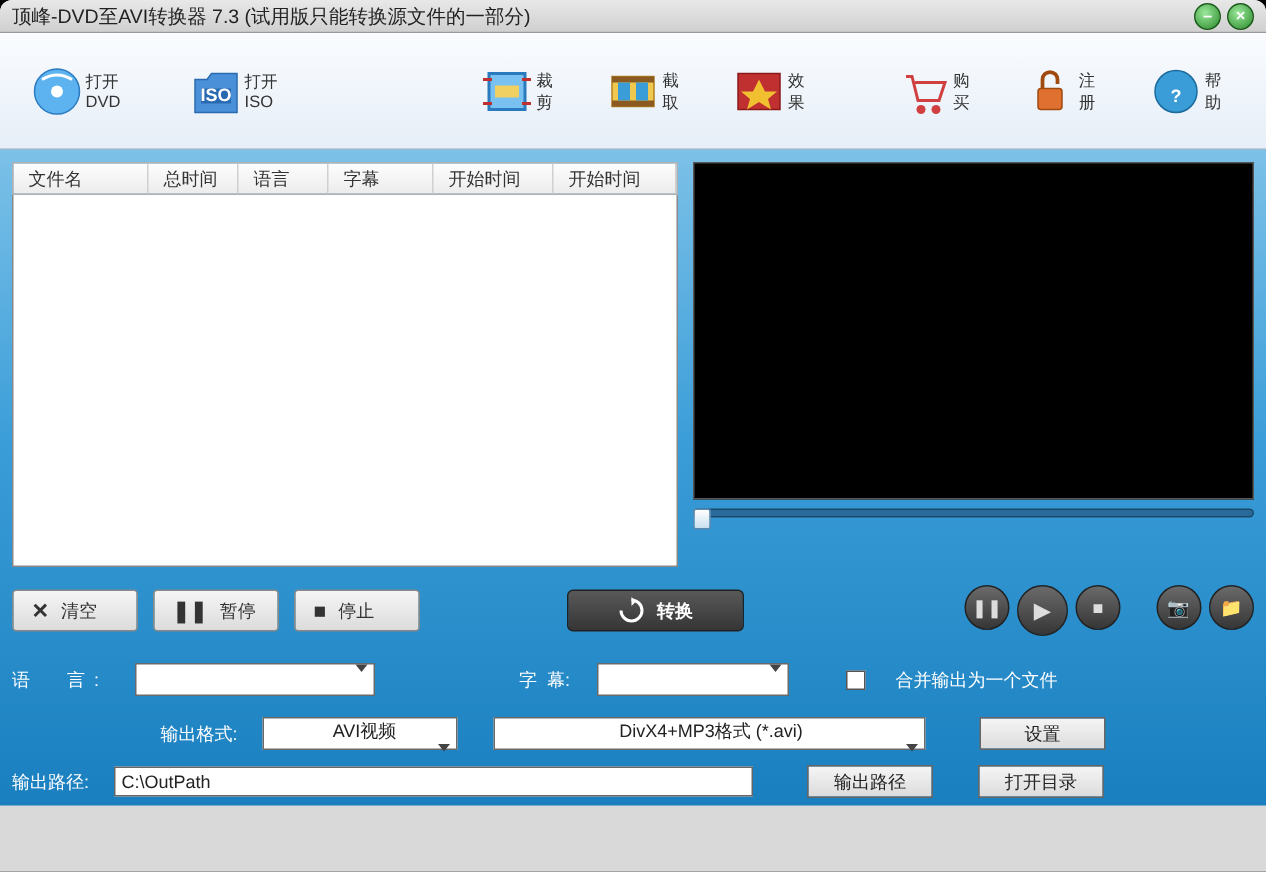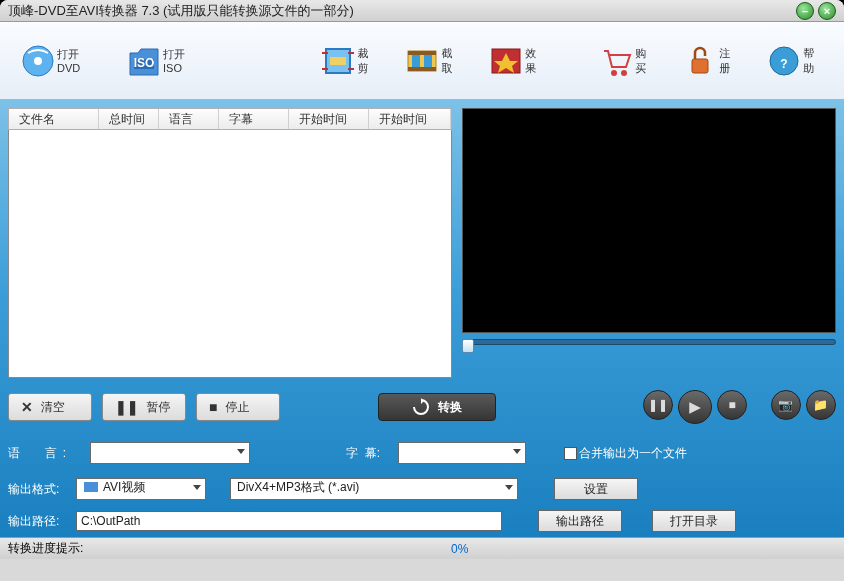--- a/index.html
+++ b/index.html
@@ -27,25 +27,25 @@
 .prog-thumb { position:absolute; left:0; top:0; width:12px; height:14px; background:linear-gradient(#fff,#c8e0f0); border:1px solid #5a8ab0; border-radius:2px; }
 .row2 { display:flex; gap:10px; margin-top:12px; align-items:center; }
 .act-btn { height:28px; background:linear-gradient(#f5f5f5,#dcdcdc); border:1px solid #888; border-radius:3px; display:flex; align-items:center; padding:0 12px; gap:8px; cursor:pointer; color:#333; font-size:12px; }
 .act-btn .sym { font-size:14px; font-weight:bold; }
 .convert-btn { height:28px; width:118px; background:linear-gradient(#595959,#353535); border:1px solid #222; border-radius:4px; display:flex; align-items:center; justify-content:center; gap:8px; color:#fff; font-size:14px; font-weight:bold; cursor:pointer; }
 .media-ctrls { display:flex; gap:5px; margin-left:auto; }
 .media-btn { width:30px; height:30px; border-radius:50%; background:linear-gradient(#6a6a6a,#363636); border:1px solid #222; display:flex; align-items:center; justify-content:center; color:#ddd; font-size:12px; cursor:pointer; }
 .media-btn.play { width:34px; height:34px; }
 .row3 { display:flex; gap:18px; margin-top:18px; align-items:center; color:#fff; font-size:13px; }
 .lbl { min-width:60px; letter-spacing:6px; }
-.combo { height:22px; background:#fff; border:1px solid #6a6a6a; display:flex; align-items:center; padding:0 4px 4px 6px; color:#222; }
+.combo { height:22px; background:#fff; border:1px solid #6a6a6a; display:flex; align-items:center; padding:0 4px 4px 6px; color:#222;flex-direction:column; }
 .combo-arrow { margin-left:auto; border-left:4px solid transparent; border-right:4px solid transparent; border-top:5px solid #444; }
-.chk { display:flex; align-items:center; gap:2px; color:#fff; }
+.chk { display:flex; align-items:center; gap:20px; color:#fff; }
 .chk-box { width:13px; height:13px; background:#fff; border:1px solid #555; }
-.row4 { display:flex; gap:8px; margin-top:14px; align-items:center; color:#fff; font-size:13px; }
+.row4 { display:flex; gap:8px; margin-top:14px; align-items:center; color:#fff; font-size:13px;justify-content:center; }
 .label-fixed { min-width:60px; }
 .fmt-combo { width:130px; }
 .fmt-combo2 { flex:1; max-width:288px;margin-left:16px; }
 .side-btn { width:84px; height:22px; background:linear-gradient(#f5f5f5,#dcdcdc); border:1px solid #666; display:flex; align-items:center; justify-content:center; cursor:pointer; color:#222; }
 .row5 { display:flex; gap:8px; margin-top:10px; align-items:center; color:#fff; font-size:13px; }
 .path-input { flex:1; max-width:426px; height:20px; background:#fff; border:1px solid #666; color:#222; padding:0 4px; display:flex; align-items:center; font-family:monospace; }
 .statusbar { height:22px; background:linear-gradient(#e8e8e8,#d0d0d0); display:flex; align-items:center; padding:0 8px; border-top:1px solid #999; }
 .status-pct { color:#06c; margin:0 auto; }
 svg { display:block; }
 </style>
@@ -252,17 +252,13 @@
       <div class="side-btn">
           <span>输出路径</span>
         </div>
       <div style="width:14px"></div>
       <div class="side-btn">
           <span>打开目录</span>
         </div>
     </div>
   </div>
 
-  <div class="statusbar">
-    <span>转换进度提示:</span>
-    <span class="status-pct">0%</span>
-  </div>
 </div>
 
 </body></html>

